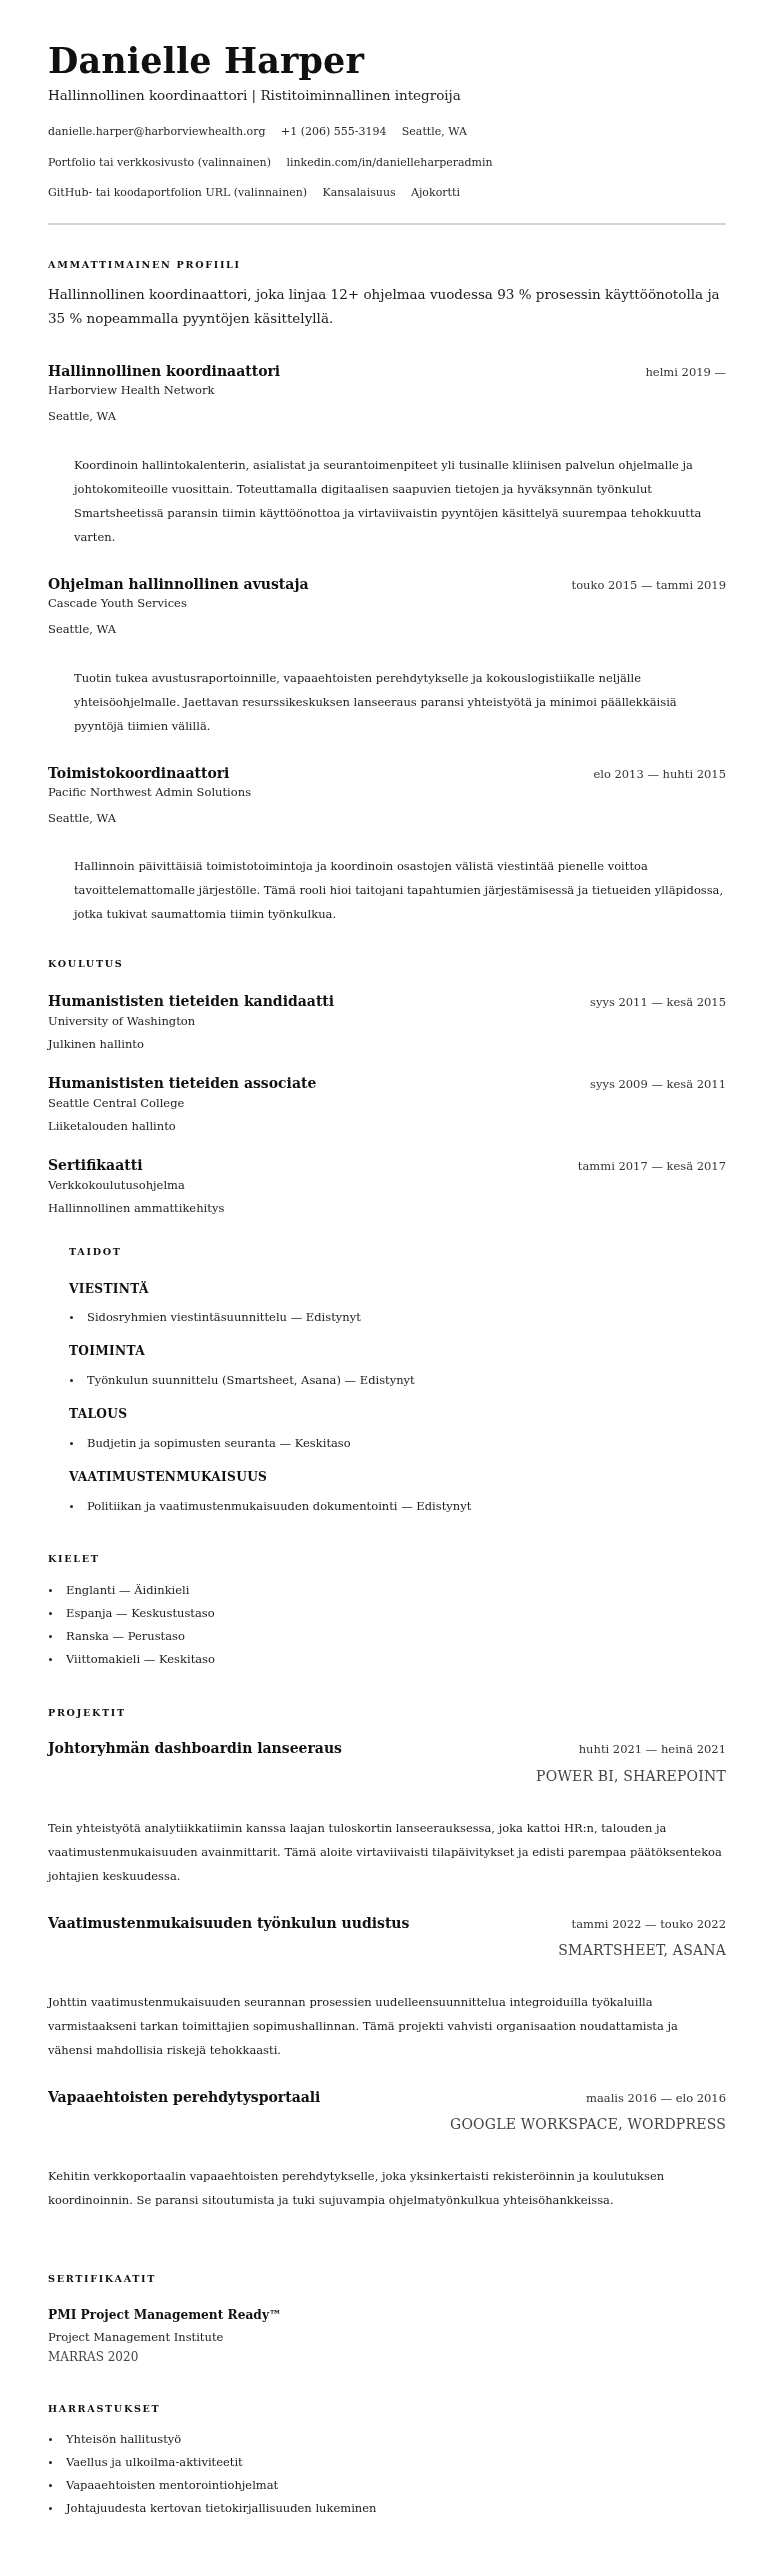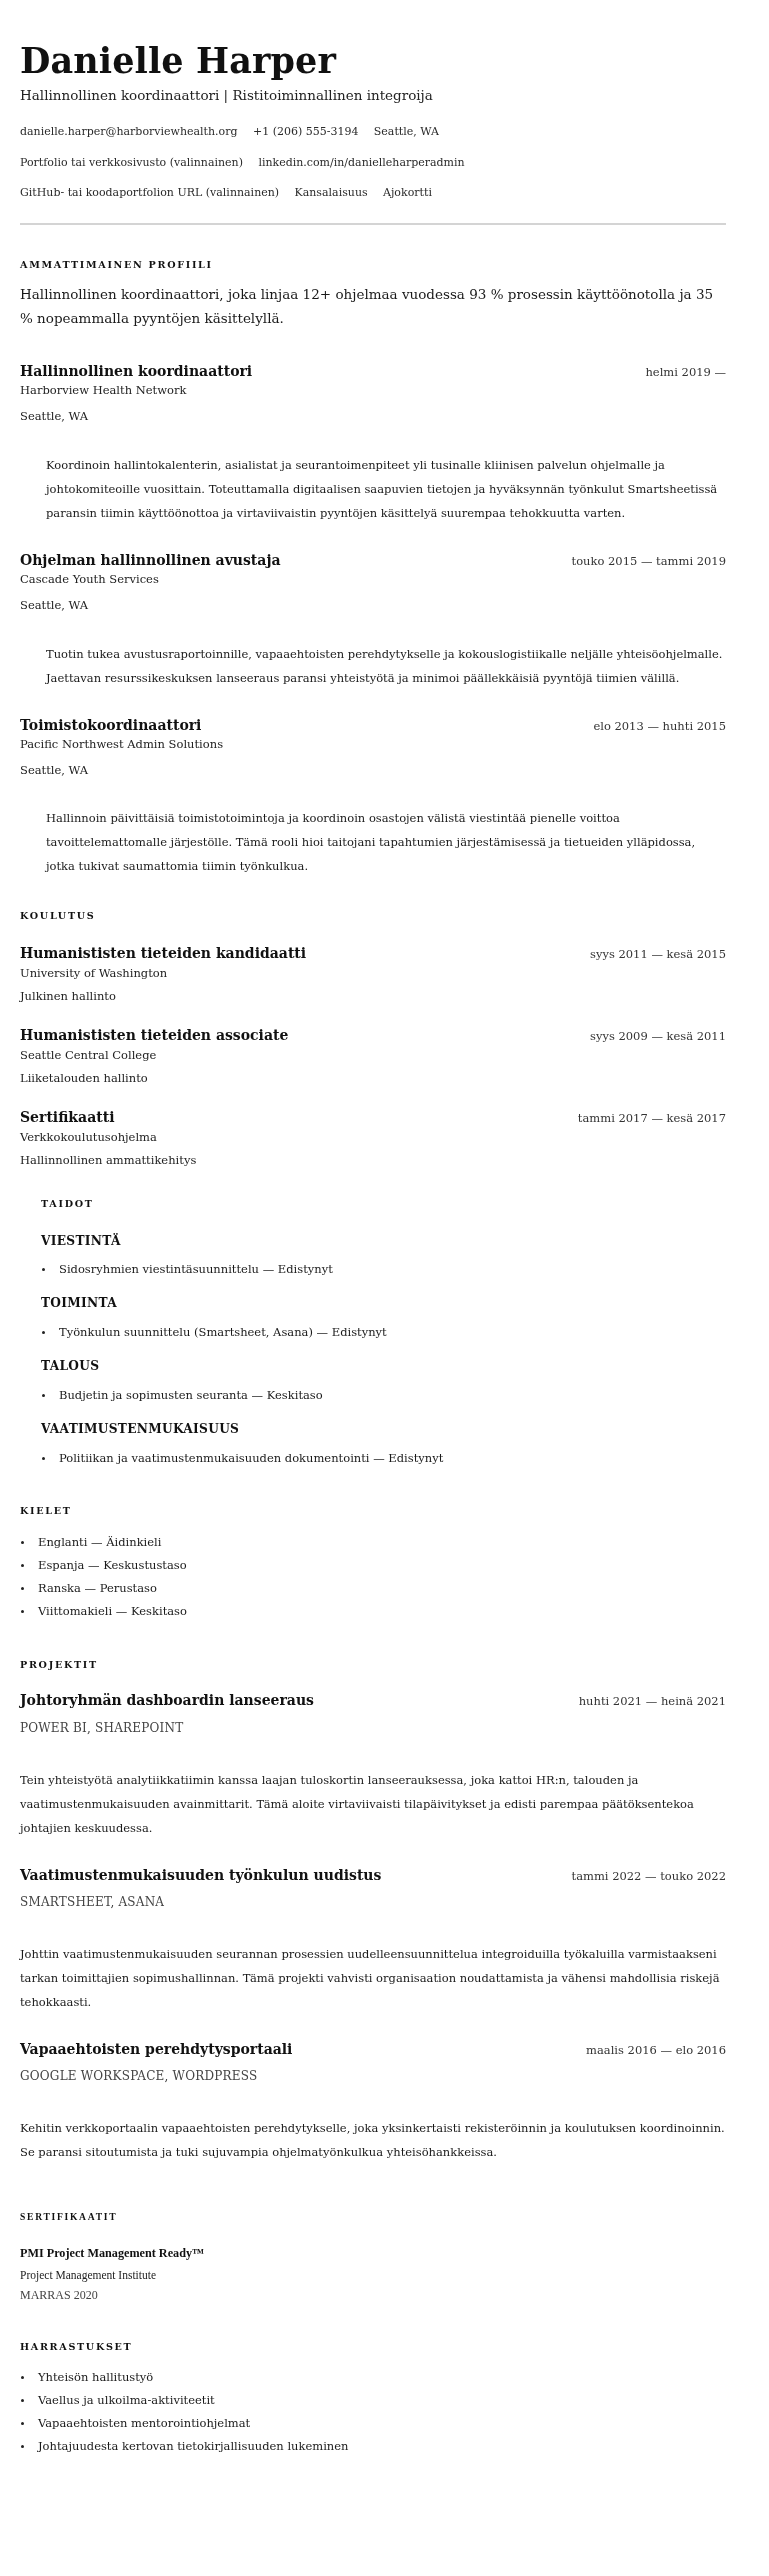--- a/index.html
+++ b/index.html
@@ -3,21 +3,21 @@
   <meta charset="utf-8">
   <style>
     * { box-sizing: border-box; margin: 0; padding: 0; }
     html, body { background: #ffffff; }
     body {
       width: 770px;
       min-height: 2576px;
       font-family: "DejaVu Serif", serif;
       color: #1a1a1a;
     }
-    .page { padding: 40px 44px 38px 20px; }
+    .page { padding: 40px 44px 38px 48px; }
 
     
     .name { font-size: 35px; font-weight: bold; line-height: 42px; color: #111; letter-spacing: 0.1px; }
     .headline { font-size: 13.5px; line-height: 19px; margin-top: 3.8px; color: #222; }
     .contact-row { display: flex; flex-wrap: wrap; gap: 0 15.4px; font-size: 11px; line-height: 15.4px; color: #2a2a2a; }
     .contact-row.r1 { margin-top: 19px; }
     .contact-row.r2, .contact-row.r3 { margin-top: 15.4px; }
     .divider { height: 1.9px; background: #d4d4d4; margin-top: 22px; }
 
     
@@ -57,24 +57,24 @@
     }
     .skill-group ul.bullets { margin-top: 11.5px; }
 
     .sec-lang { margin-top: 38px; }
     .sec-lang ul.bullets { margin-top: 16.7px; }
     .sec-lang ul.bullets li + li { margin-top: 6.4px; }
 
     .sec-proj { margin-top: 38px; }
     .proj-1 { margin-top: 20.5px; }
     .proj-2, .proj-3 { margin-top: 26px; }
-    .proj-tech { font-size: 12px; text-transform: uppercase; color: #444; line-height: 14px; margin-top: 10.3px; letter-spacing: 0.2px; }
+    .proj-tech { font-size: 14px; text-transform: uppercase; color: #444; line-height: 14px; margin-top: 10.3px; letter-spacing: 0.2px; text-align: right; }
     .proj-desc { font-size: 11.5px; line-height: 24px; color: #1a1a1a; margin-top: 33px; }
 
-    .sec-cert { margin-top: 46px; font-family: Liberation Serif, serif; }
+    .sec-cert { margin-top: 60px; }
     .cert-item { margin-top: 22px; }
     .cert-name { font-size: 12.2px; font-weight: bold; color: #111; line-height: 16.7px; }
     .cert-issuer { font-size: 11.5px; line-height: 16.7px; color: #222; margin-top: 5.1px; }
     .cert-date { font-size: 12px; line-height: 14px; color: #444; text-transform: uppercase; margin-top: 3.8px; }
 
     .sec-hobby { margin-top: 38px; }
     .sec-hobby ul.bullets { margin-top: 16px; }
     .sec-hobby ul.bullets li + li { margin-top: 6.4px; }
   </style>
 </head>

